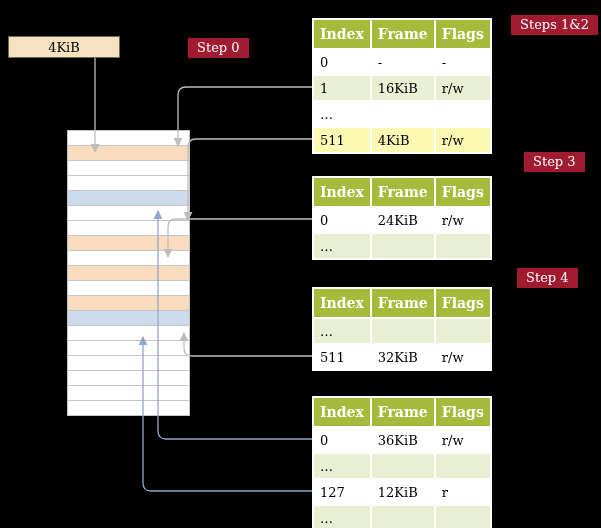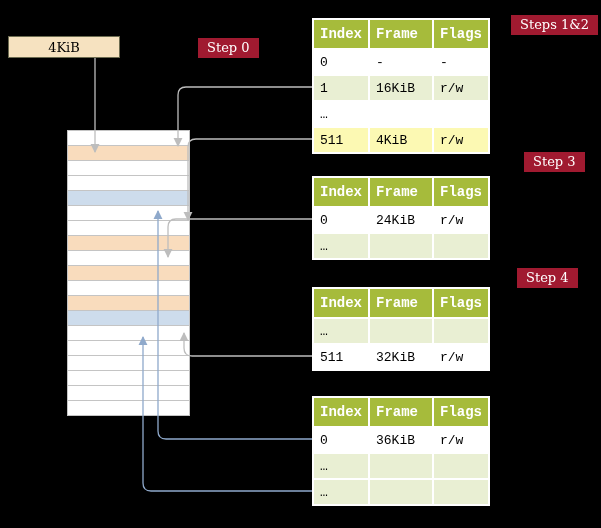--- a/index.html
+++ b/index.html
@@ -26,37 +26,37 @@
     position:absolute;left:8px;top:36px;width:112px;height:22px;
     background:var(--box-beige);border:1px solid #6b6b50;box-sizing:border-box;
     display:flex;align-items:center;justify-content:center;
     font-size:13px;color:#000;z-index:2;
   }
   
   .badge{
     position:absolute;background:var(--badge-bg);color:var(--badge-text);
     font-size:13px;line-height:20px;height:20px;padding:0 9px;z-index:2;white-space:nowrap;
   }
-  .badge.step0{left:198px;top:38px}
+  .badge.step0{left:188px;top:38px}
   .badge.steps12{left:511px;top:15px}
   .badge.step3{left:524px;top:152px}
   .badge.step4{left:517px;top:268px}
   
   .memory{
     position:absolute;left:67px;top:130px;width:123px;
     border:1px solid #c4c4c4;background:#fff;z-index:1;box-sizing:border-box;
   }
   .mem-row{height:14px;border-bottom:1px solid #c4c4c4;background:#ffffff}
   .mem-row:last-child{border-bottom:none}
   .mem-row.peach{background:var(--mem-peach)}
   .mem-row.blue{background:var(--mem-blue)}
   .mem-row.white{background:#ffffff}
   
   .pt{
-    position:absolute;left:312px;border-collapse:collapse;background:#a21caf;z-index:2;font-family:Liberation Mono, monospace;
+    position:absolute;left:312px;border-collapse:collapse;background:#a21caf;z-index:2;
   }
   .pt.t1{top:18px}
   .pt.t2{top:176px}
   .pt.t3{top:287px}
   .pt.t4{top:396px}
   .pt th{
     background:var(--table-header-bg);color:var(--table-header-text);
     font-weight:bold;font-size:14px;text-align:left;
     padding:3px 6px;border:2px solid #fff;height:22px;
   }
@@ -218,20 +218,25 @@
       <tr class="row-white">
         <td>0</td>
         <td>36KiB</td>
         <td>r/w</td>
       </tr>
       <tr class="row-green">
         <td>…</td>
         <td></td>
         <td></td>
       </tr>
+      <tr class="row-white">
+        <td>127</td>
+        <td>12KiB</td>
+        <td>r</td>
+      </tr>
       <tr class="row-green">
         <td>…</td>
         <td></td>
         <td></td>
       </tr>
     </tbody>
   </table>
 
 </div>
 

